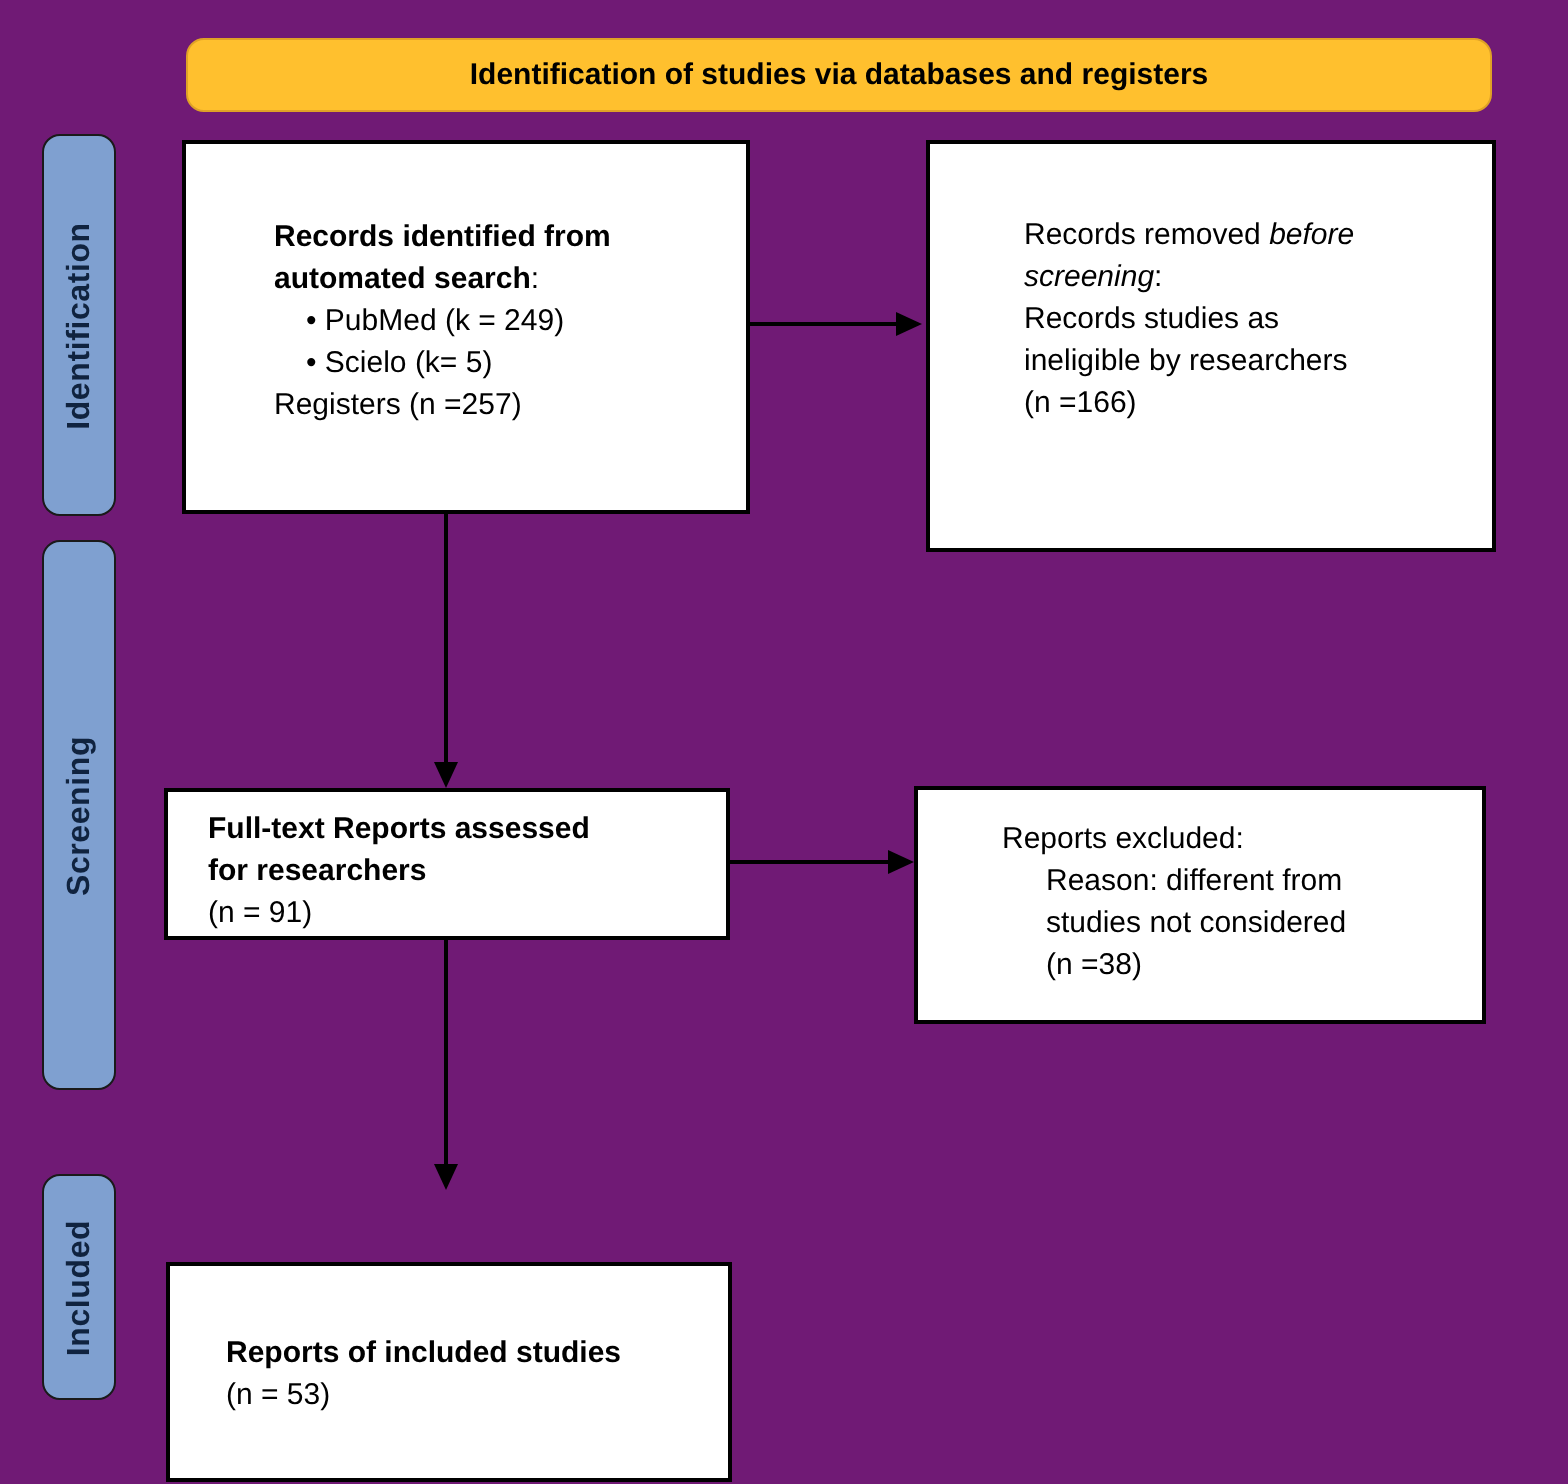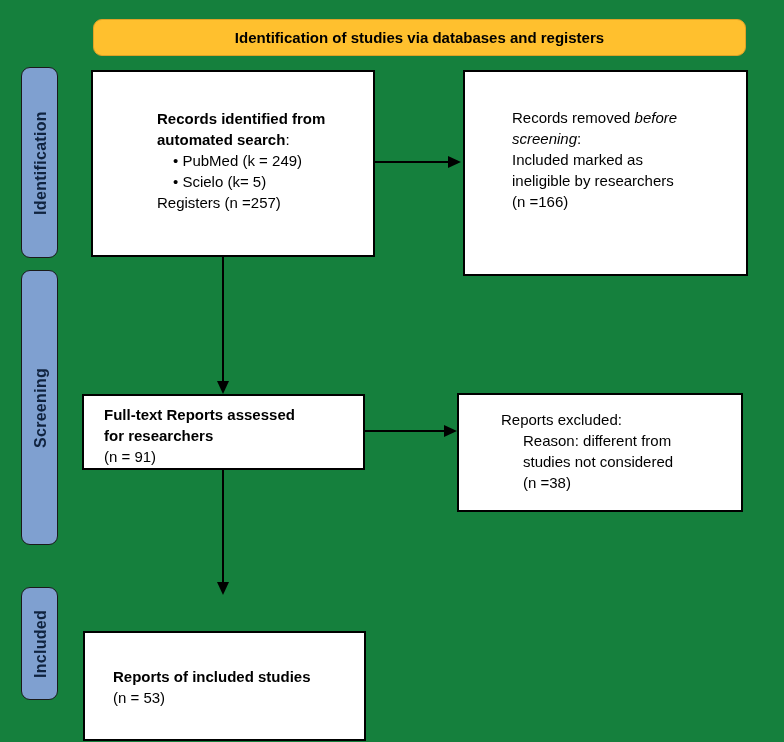--- a/index.html
+++ b/index.html
@@ -5,21 +5,21 @@
   * { margin: 0; padding: 0; box-sizing: border-box; }
   html, body { background: #ffffff; }
   body {
     font-family: "Liberation Sans", "DejaVu Sans", sans-serif;
     color: var(--text, #000000);
   }
   .canvas {
     position: relative;
     width: 784px;
     height: 742px;
-    background: #15803d;
+    background: #701a75;
     overflow: hidden;
     font-size: 15px;
     line-height: 21px;
   }
   
   .banner {
     position: absolute;
     left: 93px; top: 19px;
     width: 653px; height: 37px;
     background: var(--banner-fill, #FFC02E);
@@ -53,21 +53,21 @@
   .stage-included       { top: 587px; height: 113px; }
   
   .box {
     position: absolute;
     background: #ffffff;
     border: 2px solid var(--box-border, #000000);
   }
   .box .line { white-space: nowrap; }
   .bold { font-weight: bold; }
   .italic { font-style: italic; }
-  .box-records-identified { left: 91px;  top: 70px;  width: 284px; height: 187px; padding: 36px 8px 8px 64px; }
+  .box-records-identified { left: 91px;  top: 70px;  width: 284px; height: 187px; padding: 36px 8px 8px 44px; }
   .box-records-removed    { left: 463px; top: 70px;  width: 285px; height: 206px; padding: 35px 8px 8px 47px; }
   .box-fulltext           { left: 82px;  top: 394px; width: 283px; height: 76px;  padding: 8px 8px 8px 20px; }
   .box-excluded           { left: 457px; top: 393px; width: 286px; height: 119px; padding: 14px 8px 8px 42px; }
   .box-included           { left: 83px;  top: 595px; width: 283px; height: 110px; padding: 33px 8px 8px 28px; margin-top: 36px; }
   .indent-bullet { padding-left: 16px; }
   .indent-reason { padding-left: 22px; }
   
   .arrow-line {
     position: absolute;
     background: var(--arrow, #000000);
@@ -110,21 +110,21 @@
     <div class="line bold">Records identified from</div>
     <div class="line"><span class="bold">automated search</span><span>:</span></div>
     <div class="line indent-bullet">• PubMed (k = 249)</div>
     <div class="line indent-bullet">• Scielo (k= 5)</div>
     <div class="line">Registers (n =257)</div>
   </div>
 
   <div class="box box-records-removed">
     <div class="line"><span>Records removed </span><span class="italic">before</span></div>
     <div class="line"><span class="italic">screening</span><span>:</span></div>
-    <div class="line">Included marked as</div>
+    <div class="line">Records studies as</div>
     <div class="line">ineligible by researchers</div>
     <div class="line">(n =166)</div>
   </div>
 
   <div class="box box-fulltext">
     <div class="line bold">Full-text Reports assessed</div>
     <div class="line bold">for researchers</div>
     <div class="line">(n = 91)</div>
   </div>
 

